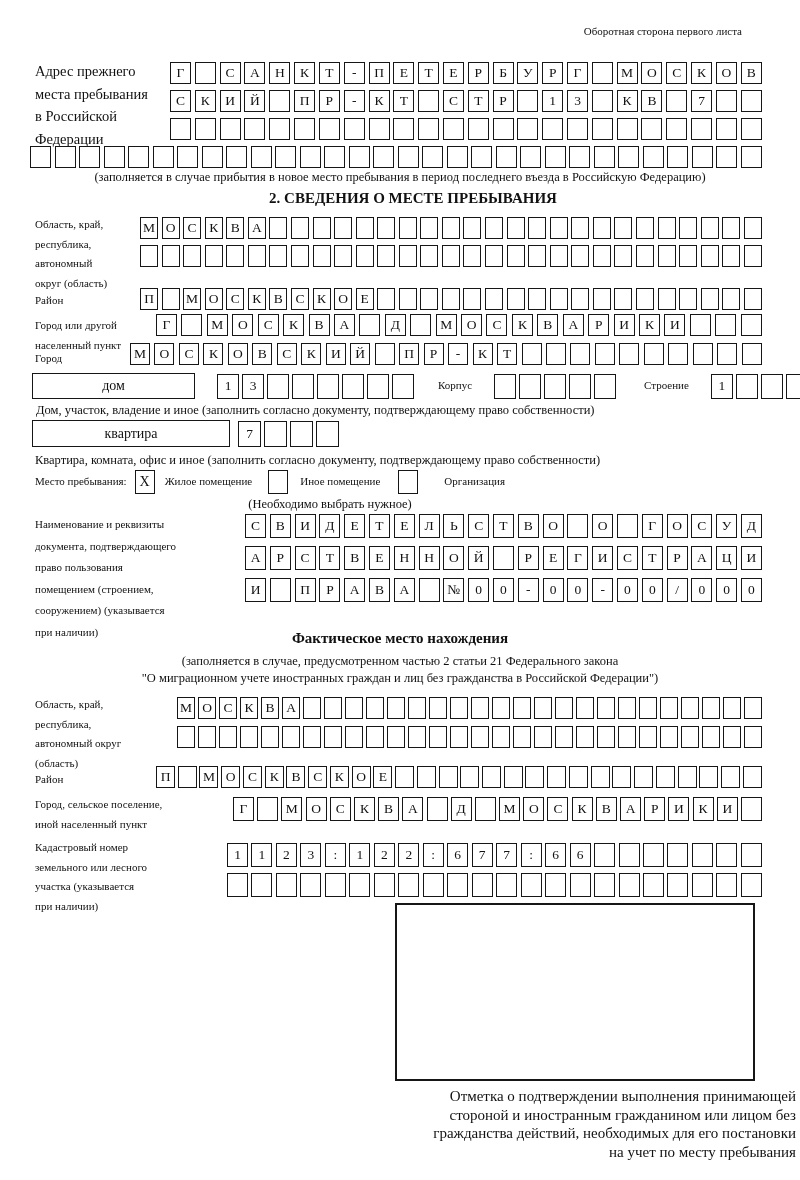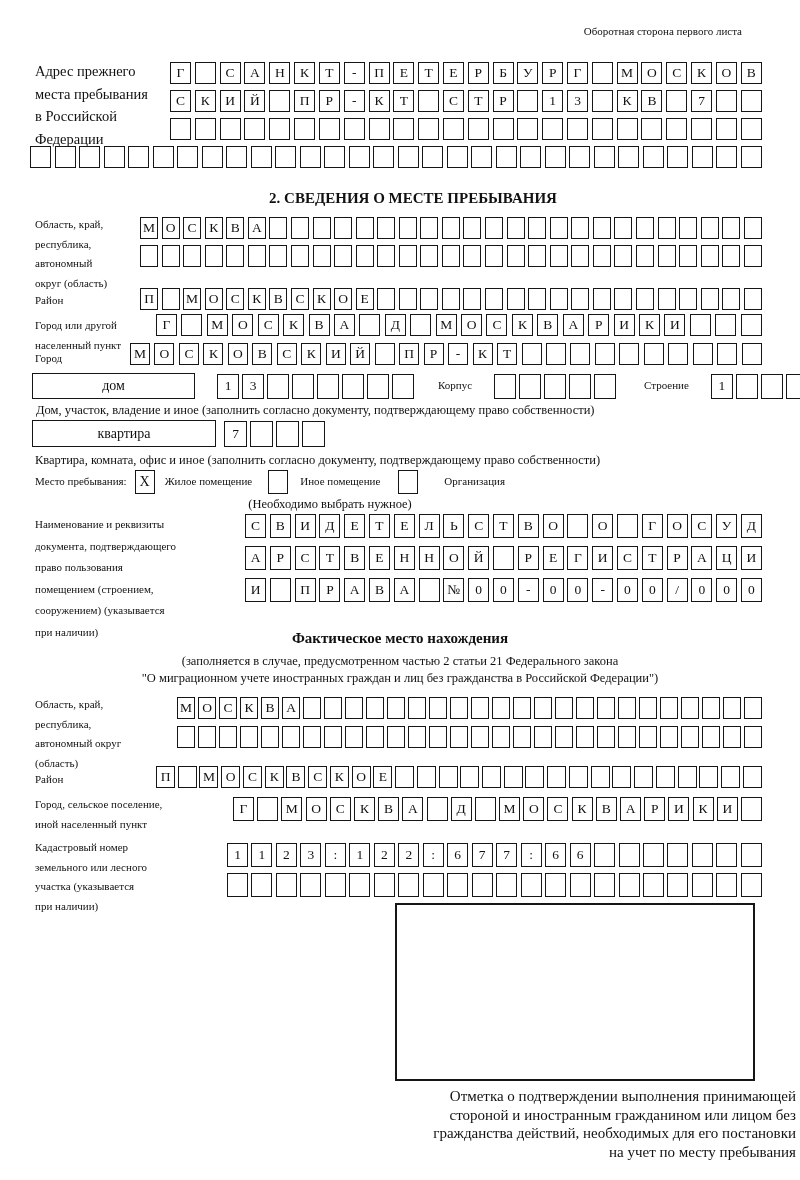--- a/index.html
+++ b/index.html
@@ -139,20 +139,21 @@
       <div class="cell"></div>
       <div class="cell"></div>
       <div class="cell"></div>
       <div class="cell"></div>
       <div class="cell"></div>
       <div class="cell"></div>
       <div class="cell"></div>
       <div class="cell"></div>
       <div class="cell"></div>
     </div>
+  <div class="abs note center" style="left:0;top:170px">(заполняется в случае прибытия в новое место пребывания в период последнего въезда в Российскую Федерацию)</div>
 
   <div class="abs title" style="left:13px;top:190px">2. СВЕДЕНИЯ О МЕСТЕ ПРЕБЫВАНИЯ</div>
 
   <div class="abs" style="left:35px;top:215px;width:110px">
     <div class="lbl">Область, край,</div>
     <div class="lbl">республика,</div>
     <div class="lbl">автономный</div>
     <div class="lbl">округ (область)</div>
   </div>
   <div class="abs cells" style="left:140px;top:217px;width:622px;--cw:18px">
@@ -336,21 +337,21 @@
     <div class="inline-cells" style="--cw:22px;--ch:25px">
         <div class="cell">1</div>
         <div class="cell"></div>
         <div class="cell"></div>
         <div class="cell"></div>
       </div>
   </div>
   <div class="abs note" style="left:36px;top:403px">Дом, участок, владение и иное (заполнить согласно документу, подтверждающему право собственности)</div>
 
   <div class="abs hline" style="left:32px;top:420px;gap:8px">
-    <div class="bigbox" style="width:184px;height:27px">квартира</div>
+    <div class="bigbox" style="width:198px;height:27px">квартира</div>
     <div class="inline-cells" style="--cw:23px;--ch:26px">
         <div class="cell">7</div>
         <div class="cell"></div>
         <div class="cell"></div>
         <div class="cell"></div>
       </div>
   </div>
   <div class="abs note" style="left:35px;top:453px">Квартира, комната, офис и иное (заполнить согласно документу, подтверждающему право собственности)</div>
 
   <div class="abs note" style="left:160px;top:497px;width:340px;text-align:center">(Необходимо выбрать нужное)</div>

